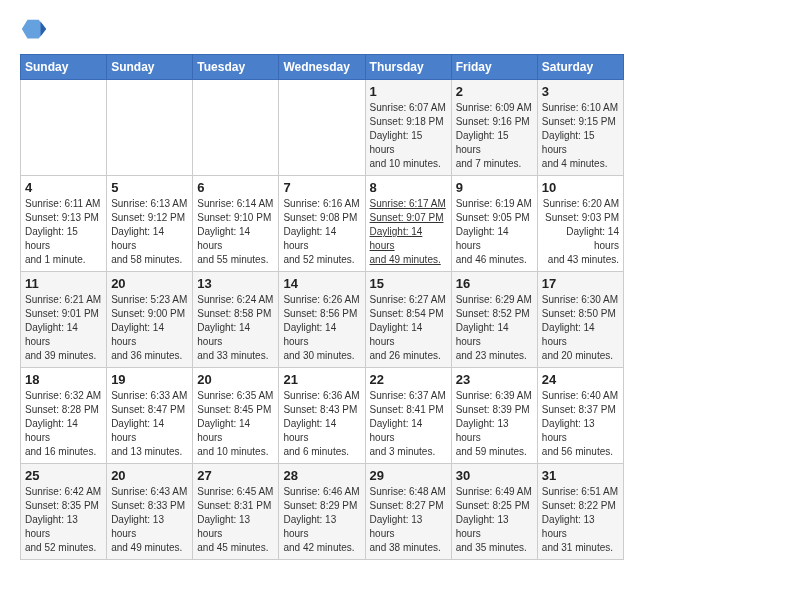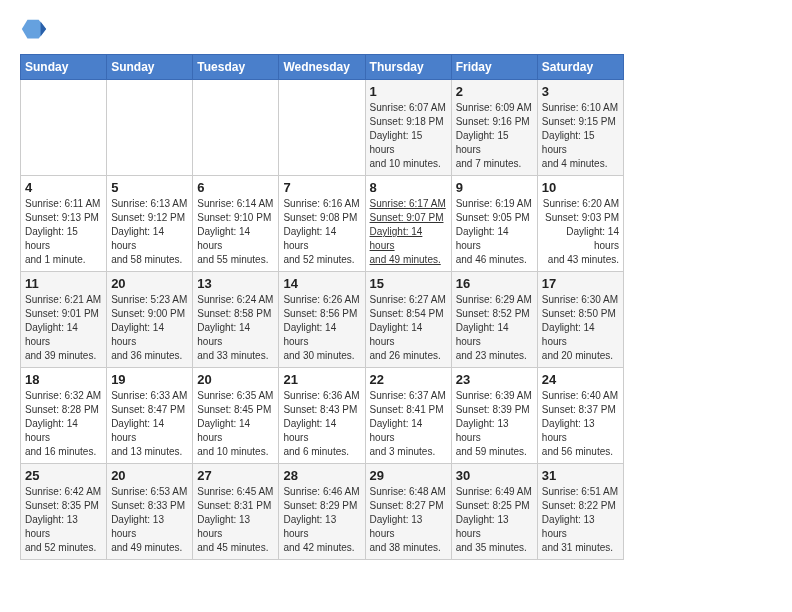--- a/index.html
+++ b/index.html
@@ -319,21 +319,21 @@
         <tr>
           <td>
             <span class="day-number">25</span>
             <div class="day-info" style="white-space: pre-line;">Sunrise: 6:42 AM
 Sunset: 8:35 PM
 Daylight: 13 hours
 and 52 minutes.</div>
           </td>
           <td>
             <span class="day-number">20</span>
-            <div class="day-info" style="white-space: pre-line;">Sunrise: 6:53 AM
+            <div class="day-info" style="white-space: pre-line;">Sunrise: 6:43 AM
 Sunset: 8:33 PM
 Daylight: 13 hours
 and 49 minutes.</div>
           </td>
           <td>
             <span class="day-number">27</span>
             <div class="day-info" style="white-space: pre-line;">Sunrise: 6:45 AM
 Sunset: 8:31 PM
 Daylight: 13 hours
 and 45 minutes.</div>

